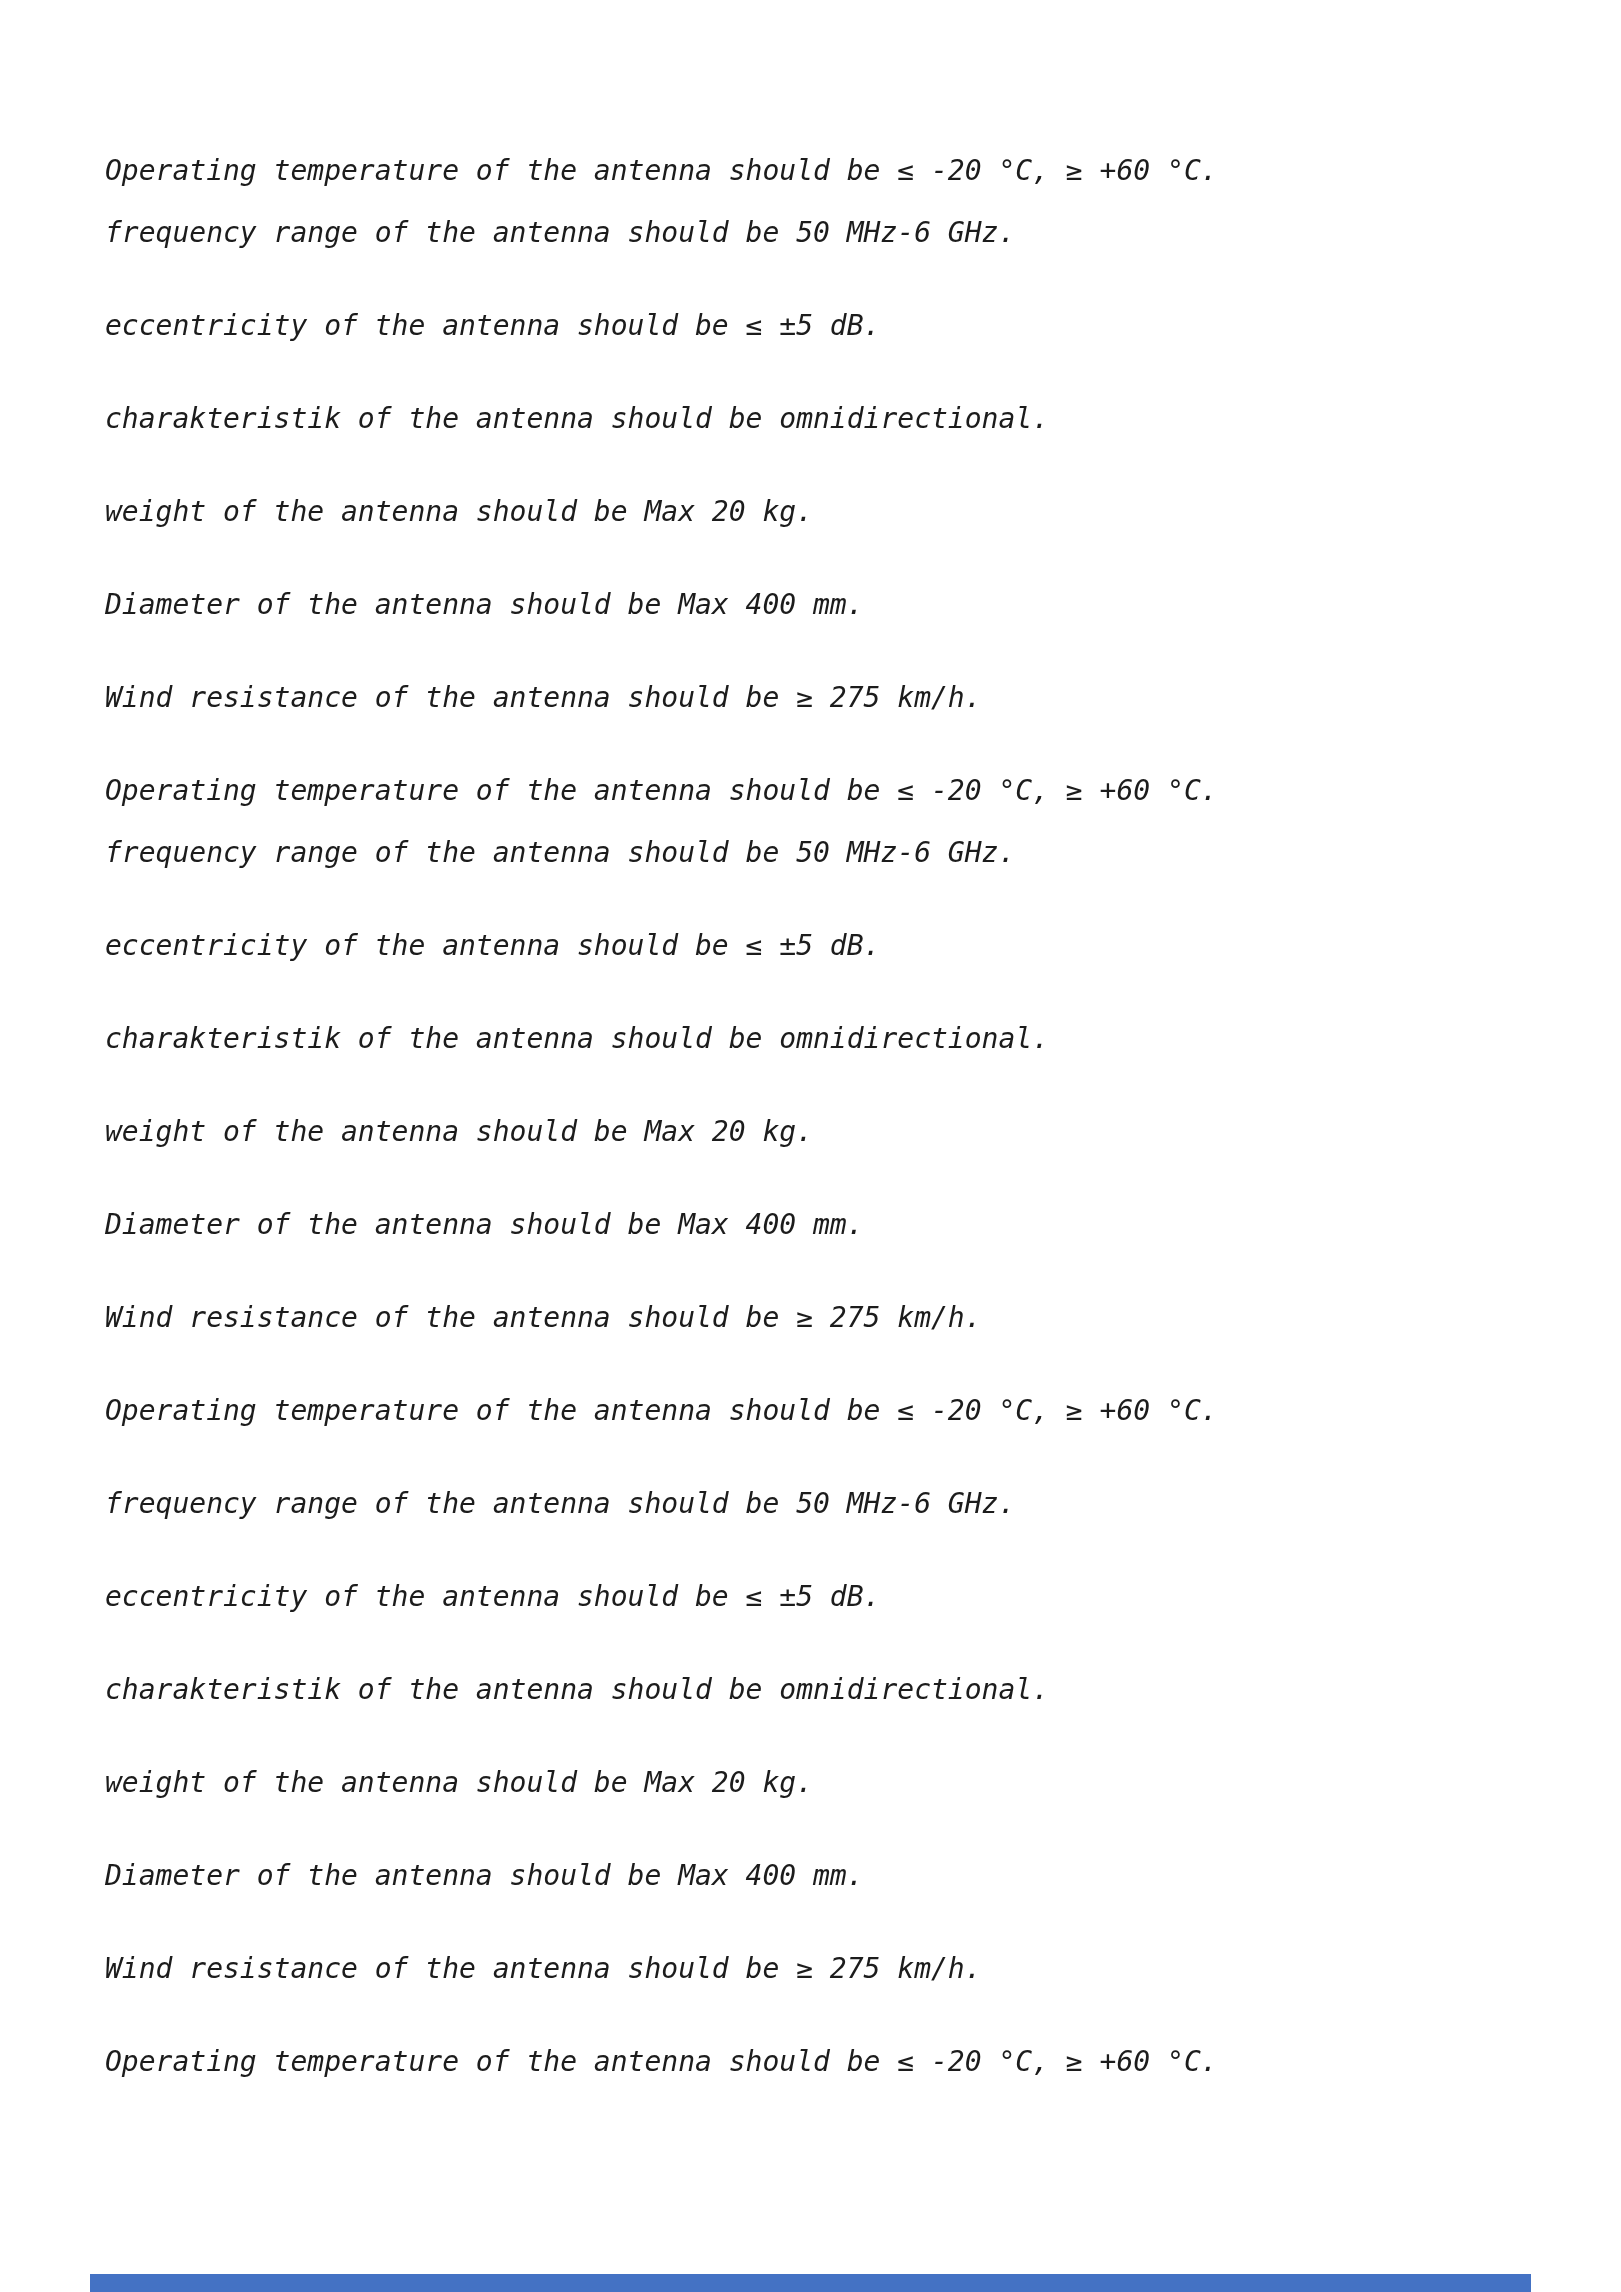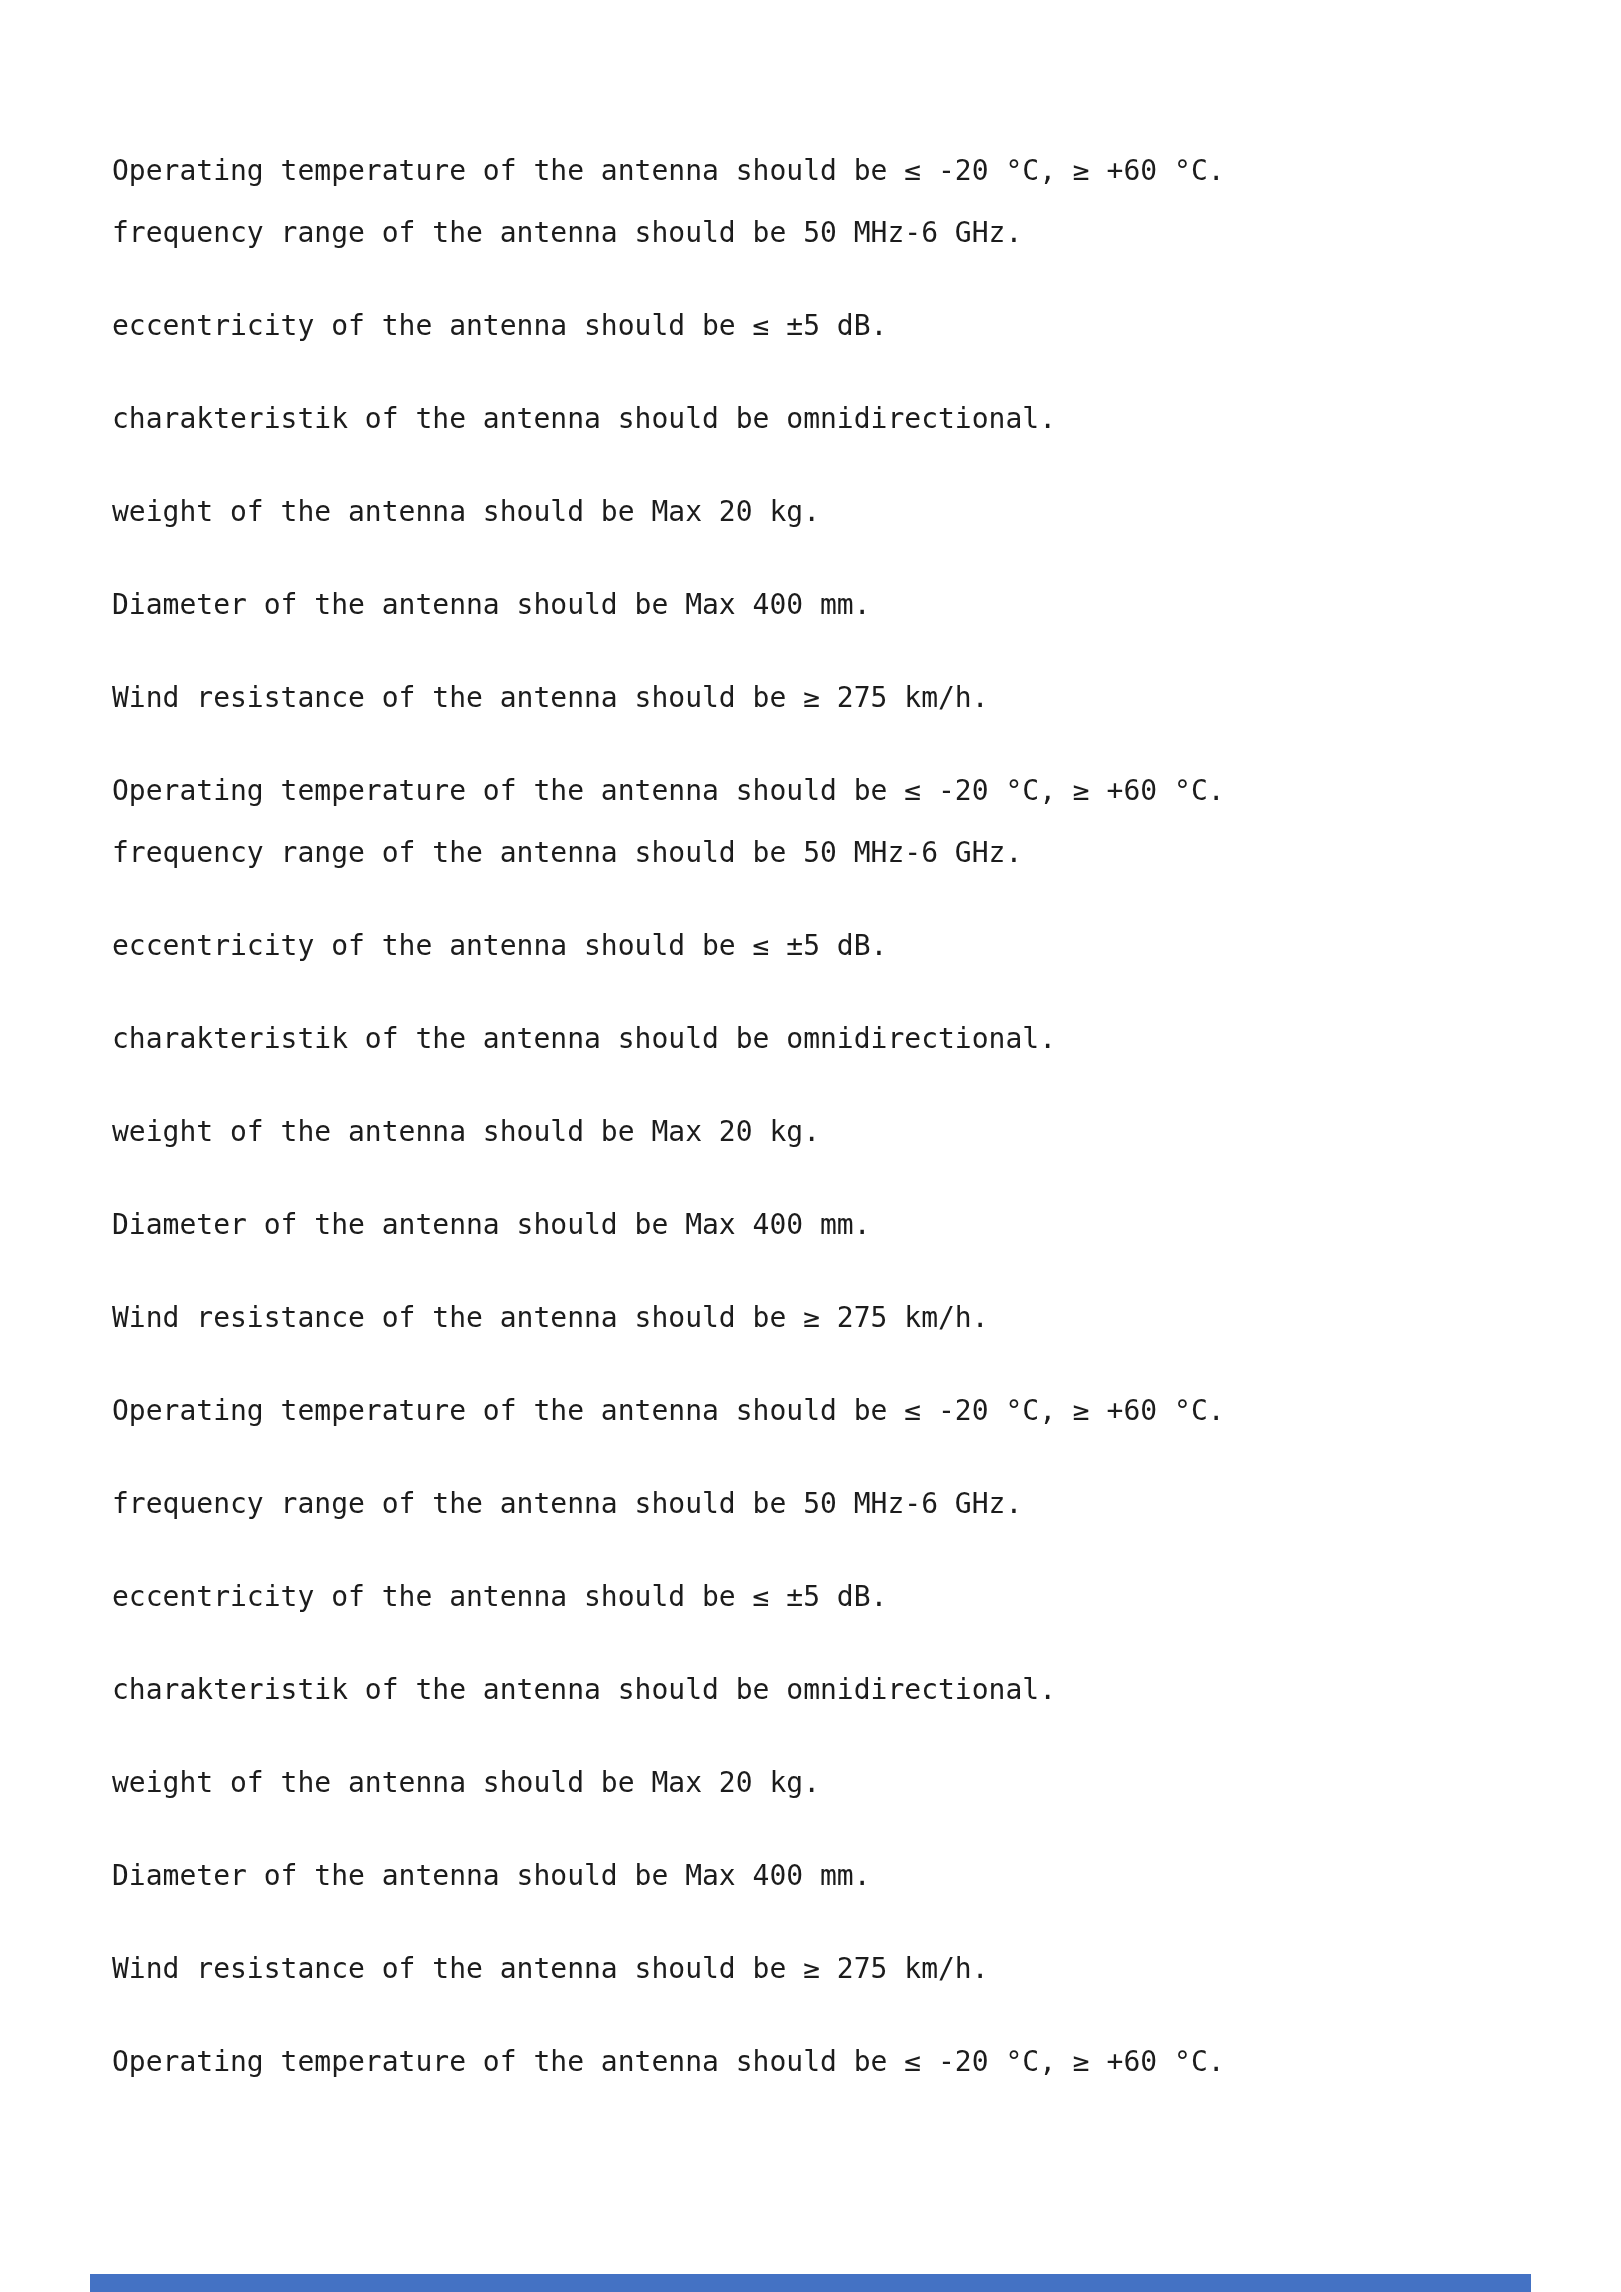--- a/index.html
+++ b/index.html
@@ -12,23 +12,24 @@
   }
   #page {
     position: relative;
     width: 1621px;
     height: 2293px;
     background: #ffffff;
     font-family: "DejaVu Sans Mono", monospace;
   }
   #text-block {
     position: absolute;
-    left: 112px;
+    left: 105px;
     top: 155px;
     width: 1392px;
+    font-style: italic;
   }
   .line {
     height: 31px;
     line-height: 31px;
     font-size: 28px;
     letter-spacing: 0;
     color: #1c1c1c;
     white-space: pre;
   }
   #bottom-bar {

